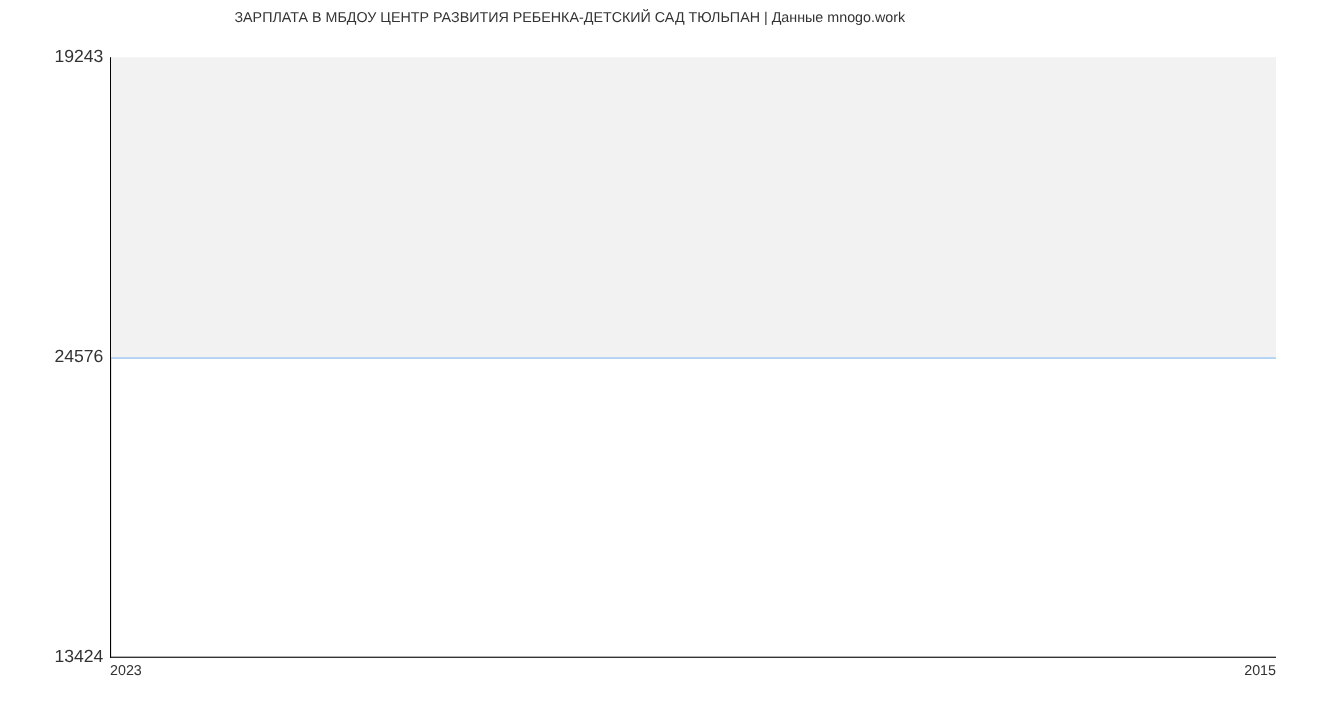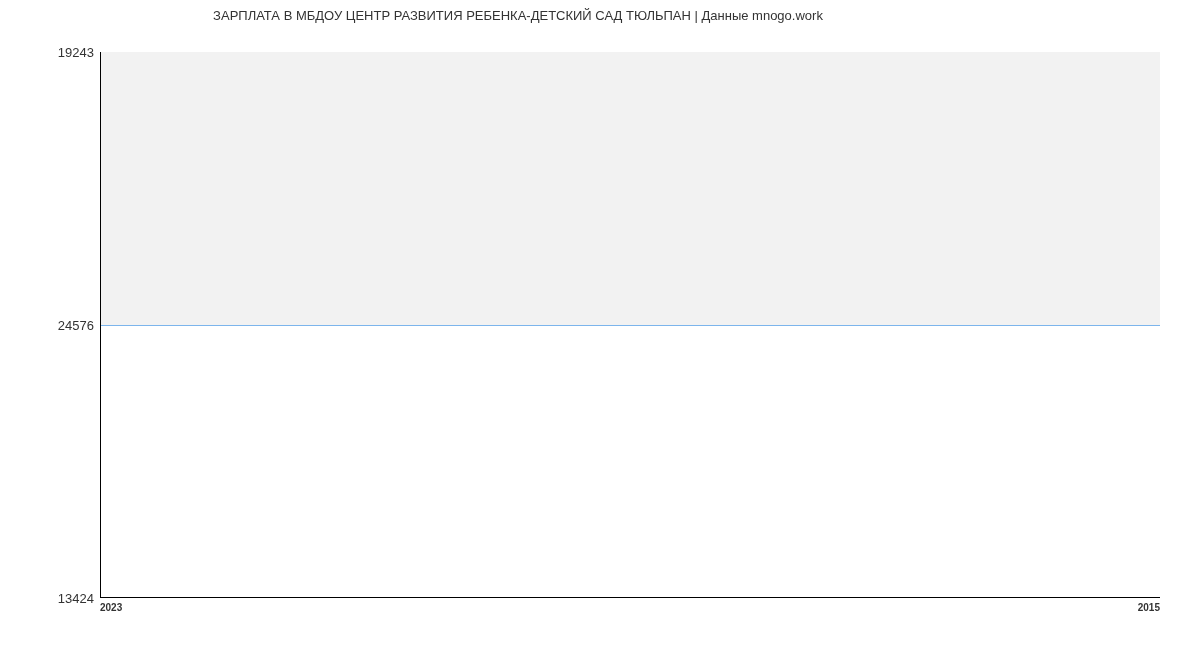--- a/index.html
+++ b/index.html
@@ -49,30 +49,29 @@
     top: 50%;
     width: 100%;
     height: 0;
     border-top: 1px solid #7cb5ec;
   }
   .ytick {
     position: absolute;
     right: 1106px;
     width: 80px;
     text-align: right;
-    font-size: 13px;
+    font-size: 16px;
     color: #333;
     transform: translateY(-50%);
   }
   .xtick {
     position: absolute;
     top: 602px;
-    font-size: 10px;
+    font-size: 13px;
     color: #333;
-    font-weight: bold;
   }
 </style>
 </head>
 <body>
 
 <div class="chart-wrap">
 
   <div class="title">ЗАРПЛАТА В МБДОУ ЦЕНТР РАЗВИТИЯ РЕБЕНКА-ДЕТСКИЙ САД ТЮЛЬПАН | Данные mnogo.work</div>
 
   <div class="ytick" style="top:52px">19243</div>

